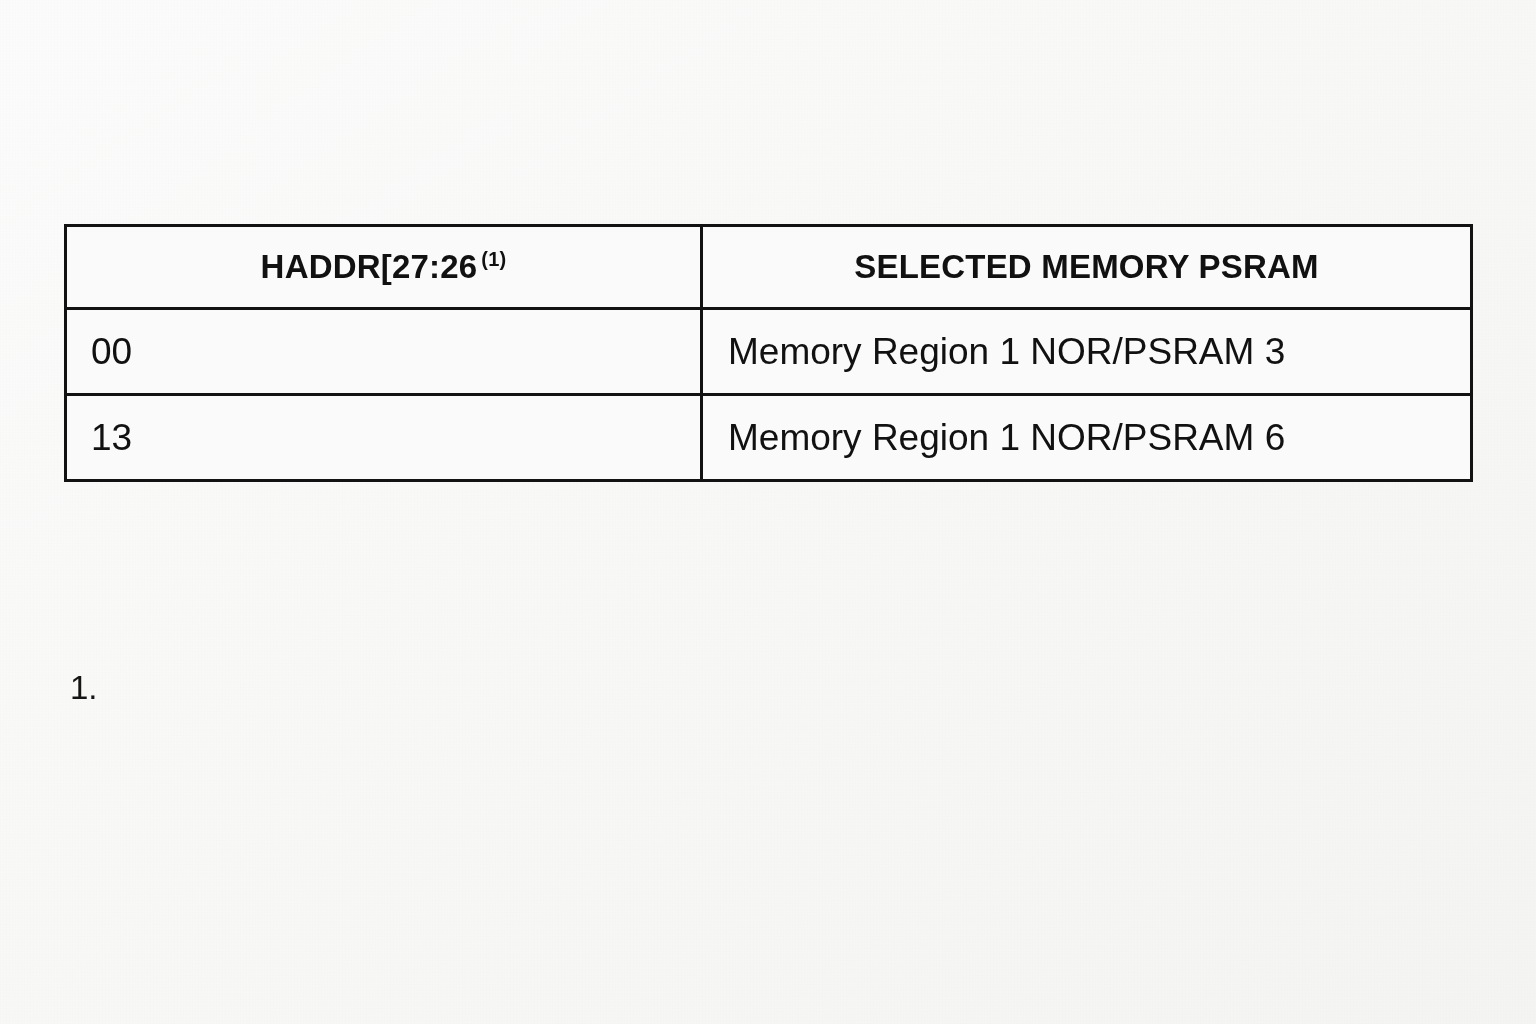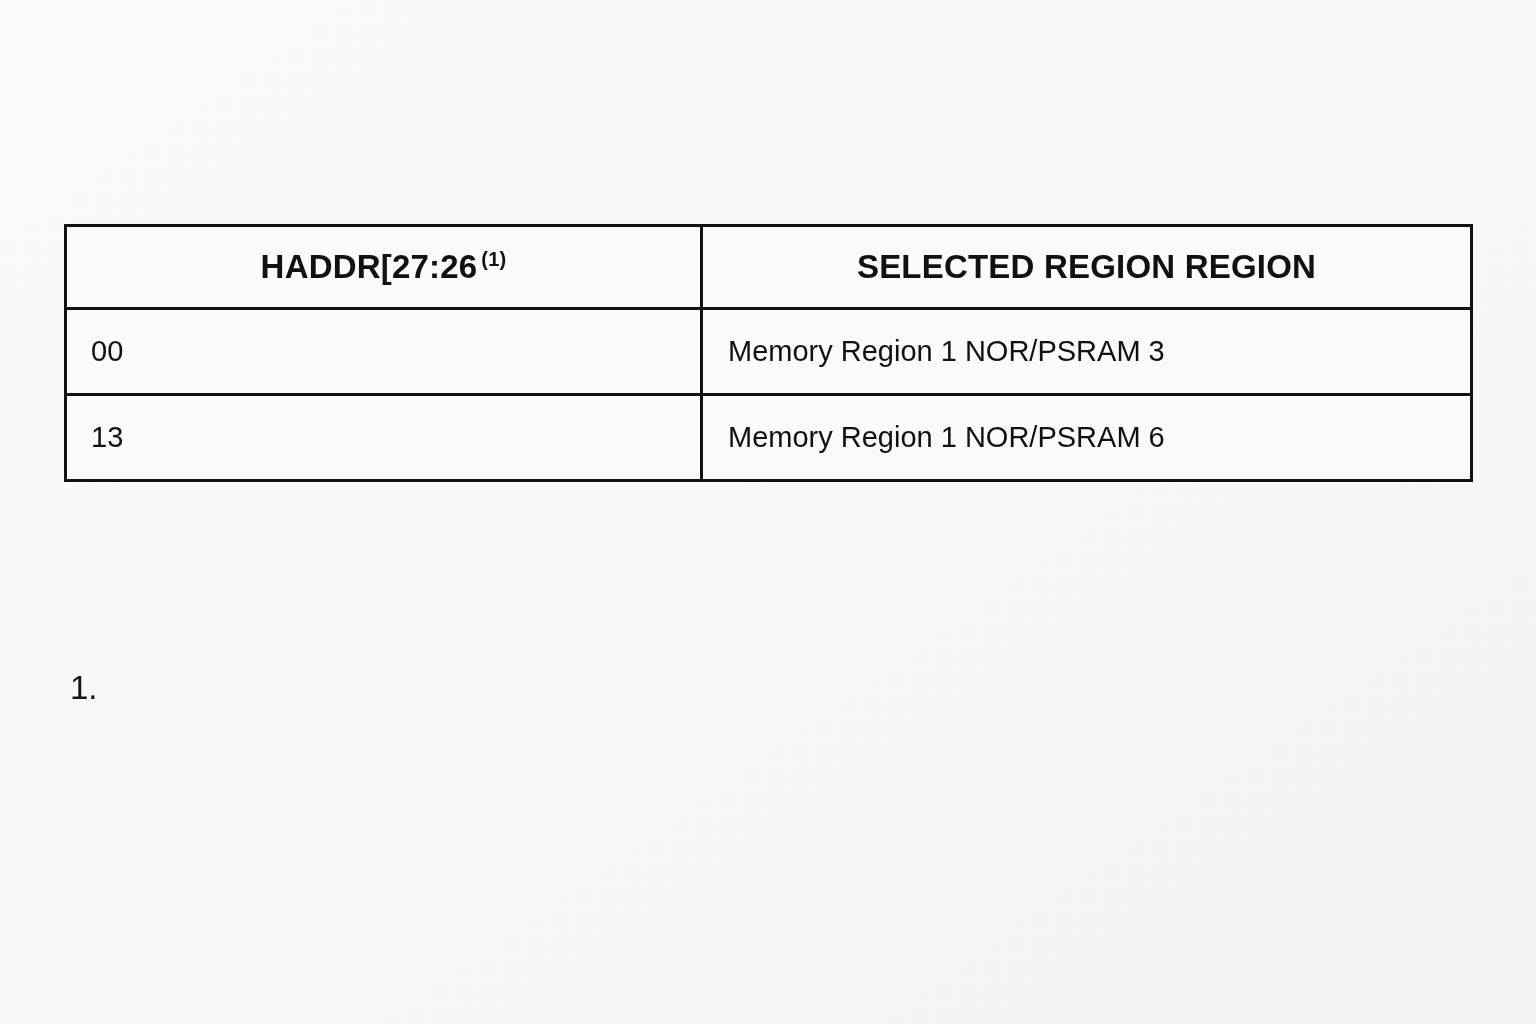--- a/index.html
+++ b/index.html
@@ -72,21 +72,21 @@
   .sup-note {
     font-size: 20px;
     vertical-align: super;
     font-weight: bold;
     margin-left: 4px;
     line-height: 0;
   }
 
   table.region-table tbody td {
     height: 81px;
-    font-size: 29px;
+    font-size: 37px;
     font-weight: normal;
     vertical-align: middle;
     text-align: left;
   }
   table.region-table tbody td.cell-bits {
     padding-left: 24px;
   }
   table.region-table tbody td.cell-region {
     padding-left: 25px;
   }
@@ -129,21 +129,21 @@
       <col class="c-region">
     </colgroup>
     <thead>
       <tr>
         <th>
           <span class="hdr-inner">
             <span>HADDR[27:26</span><span class="sup-note">(1)</span>
           </span>
         </th>
         <th>
-          <span class="hdr-inner">SELECTED REGION REGION</span>
+          <span class="hdr-inner">SELECTED MEMORY PSRAM</span>
         </th>
       </tr>
     </thead>
     <tbody>
       <tr>
         <td class="cell-bits">00</td>
         <td class="cell-region">Memory Region 1 NOR/PSRAM 3</td>
       </tr>
       <tr>
         <td class="cell-bits">13</td>

